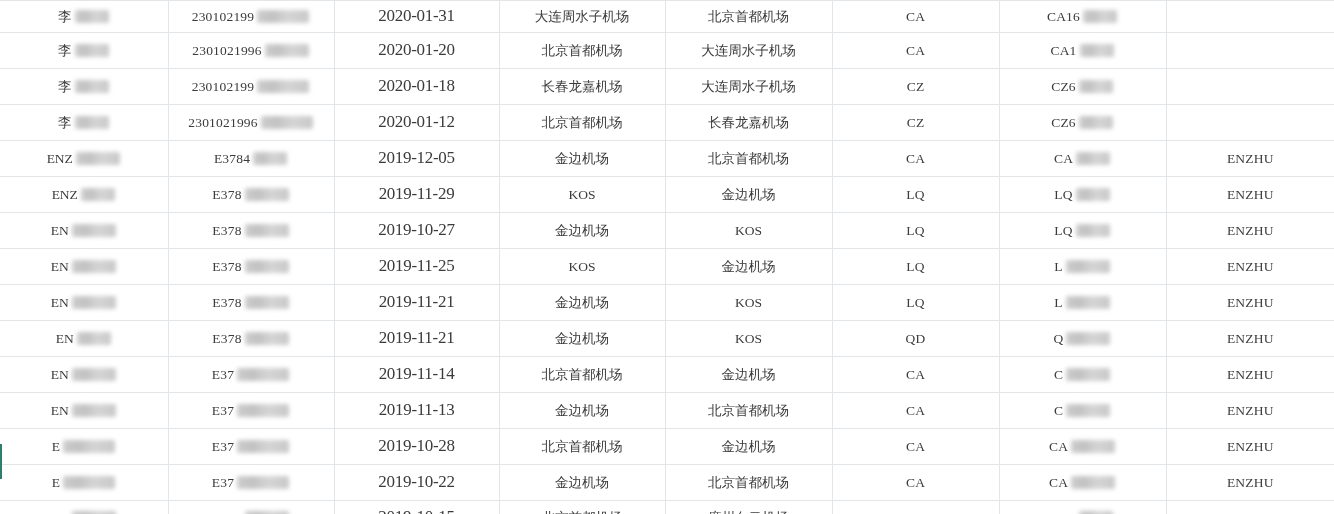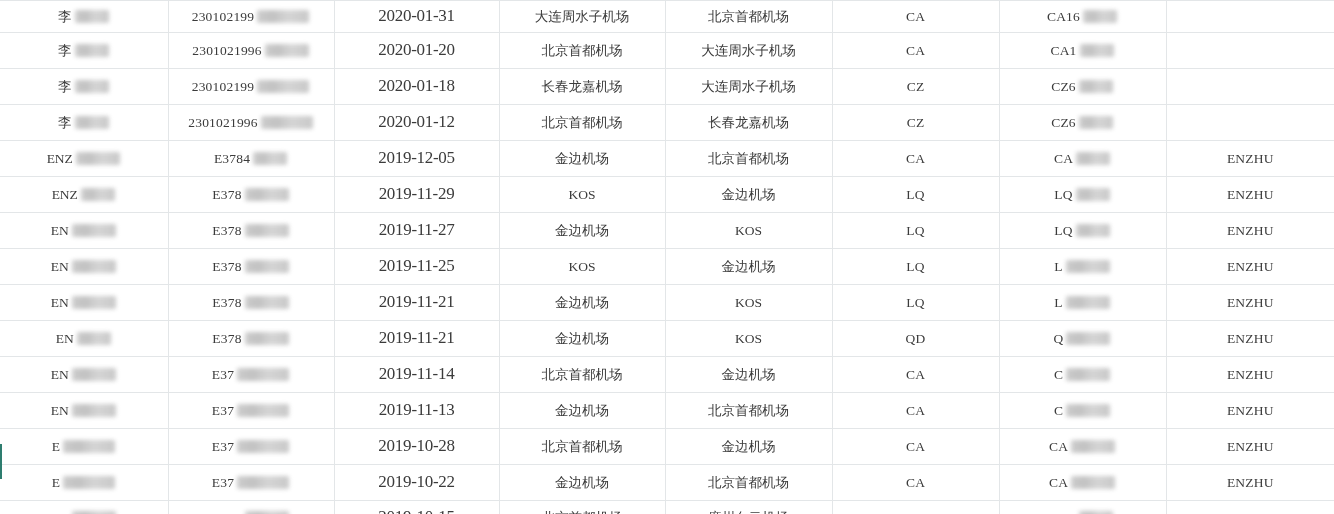--- a/index.html
+++ b/index.html
@@ -285,21 +285,21 @@
         <tr>
           <td><span class="cell-inner">
               <span class="txt ">EN</span>
               <span class="redact r3"></span>
             </span></td>
           <td><span class="cell-inner">
               <span class="txt mono">E378</span>
               <span class="redact r3"></span>
             </span></td>
           <td><span class="cell-inner">
-              <span class="txt date">2019-11-27</span>
+              <span class="txt date">2019-10-27</span>
             </span></td>
           <td><span class="cell-inner">
               <span class="txt ">金边机场</span>
             </span></td>
           <td><span class="cell-inner">
               <span class="txt ">KOS</span>
             </span></td>
           <td><span class="cell-inner">
               <span class="txt mono">LQ</span>
             </span></td>

